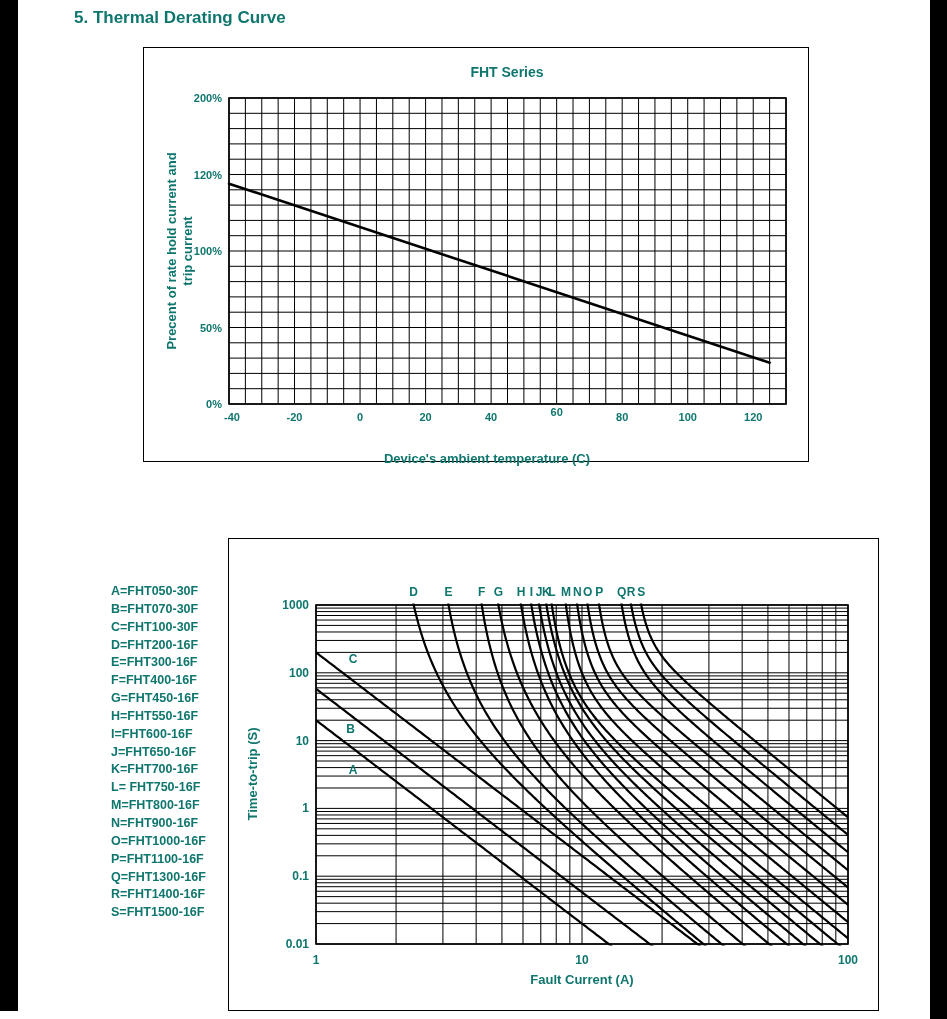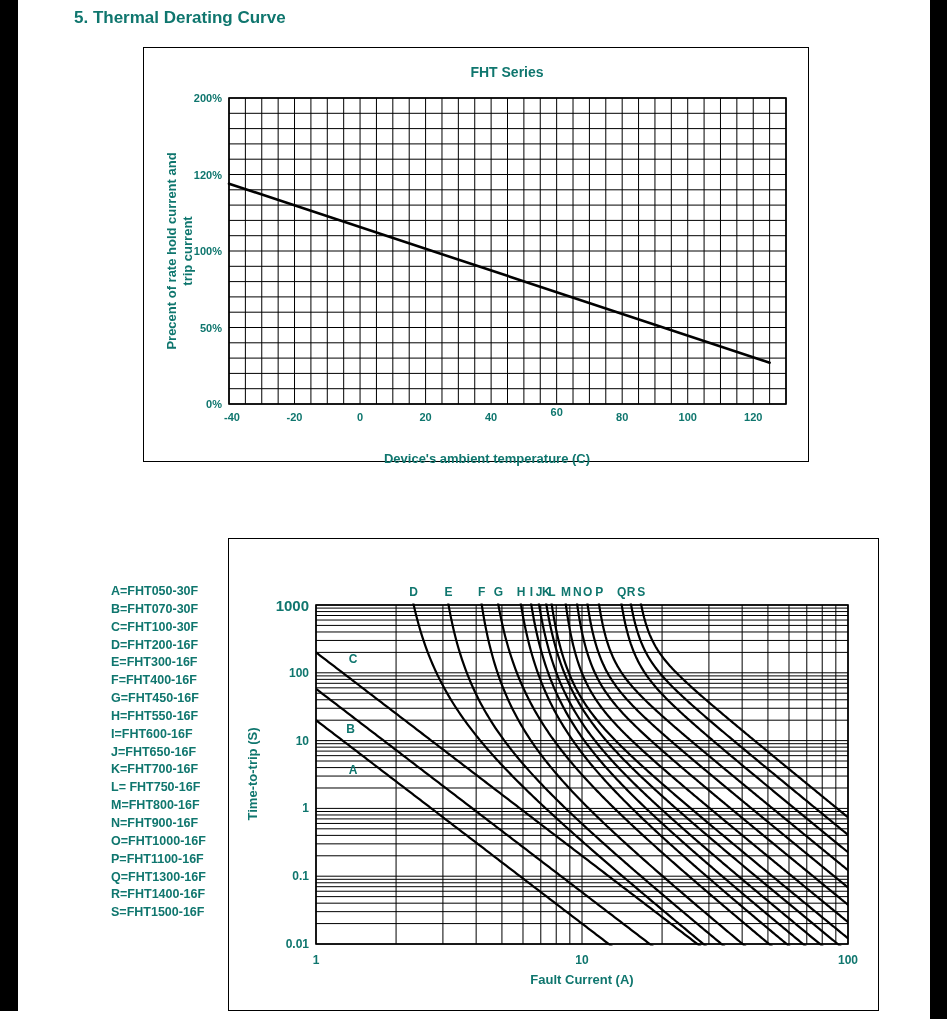--- a/index.html
+++ b/index.html
@@ -228,21 +228,21 @@
           <path d="M390.22 -137.40L391.10 -121.28L391.98 -71.23L392.86 -41.76L393.74 -20.79L394.62 -4.53L395.50 8.72L396.38 19.87L397.26 29.46L398.14 37.85L399.02 45.28L399.90 51.92L400.78 57.89L401.66 63.31L402.54 68.25L403.42 72.76L404.30 76.92L405.18 80.75L406.06 84.29L406.94 87.58L407.82 90.65L408.70 93.51L409.58 96.19L410.46 98.71L411.34 101.08L412.22 103.32L413.10 105.44L413.98 107.45L414.86 109.36L415.74 111.19L416.62 112.93L417.50 114.59L418.38 116.19L419.26 117.73L420.14 119.20L421.02 120.63L421.90 122.01L422.78 123.35L423.66 124.64L424.54 125.90L425.42 127.13L426.30 128.32L427.18 129.49L428.06 130.63L428.94 131.74L429.82 132.83L430.70 133.90L431.58 134.95L432.46 135.98L433.34 137.00L434.22 138.00L435.10 138.98L435.98 139.95L436.86 140.91L437.74 141.85L438.62 142.79L439.50 143.71L440.38 144.62L441.26 145.53L442.13 146.42L443.01 147.31L443.89 148.19L444.77 149.06L445.65 149.93L446.53 150.79L447.41 151.64L448.29 152.49L449.17 153.33L450.05 154.17L450.93 155.00L451.81 155.82L452.69 156.65L453.57 157.47L454.45 158.28L455.33 159.09L456.21 159.90L457.09 160.70L457.97 161.50L458.85 162.30L459.73 163.10L460.61 163.89L461.49 164.68L462.37 165.47L463.25 166.25L464.13 167.04L465.01 167.82L465.89 168.59L466.77 169.37L467.65 170.14L468.53 170.92L469.41 171.69L470.29 172.46L471.17 173.22L472.05 173.99L472.93 174.76L473.81 175.52L474.69 176.28L475.57 177.04L476.45 177.80L477.33 178.56L478.21 179.32L479.09 180.07L479.97 180.83L480.85 181.58L481.73 182.33L482.61 183.08L483.49 183.83L484.37 184.58L485.25 185.33L486.13 186.08L487.01 186.83L487.89 187.58L488.77 188.32L489.65 189.07L490.53 189.81L491.41 190.56L492.29 191.30L493.17 192.04L494.05 192.78L494.93 193.52L495.81 194.27L496.69 195.01L497.57 195.75L498.45 196.48L499.33 197.22L500.21 197.96L501.09 198.70L501.97 199.44L502.85 200.17L503.73 200.91L504.61 201.65L505.49 202.38L506.37 203.12L507.25 203.85L508.13 204.59L509.01 205.32L509.89 206.05L510.77 206.79L511.65 207.52L512.53 208.25L513.41 208.99L514.29 209.72L515.17 210.45L516.05 211.18L516.93 211.91L517.81 212.64L518.69 213.37L519.57 214.10L520.45 214.83L521.33 215.56L522.21 216.29L523.09 217.02L523.97 217.75L524.85 218.48L525.73 219.21L526.61 219.94L527.49 220.67L528.37 221.40L529.25 222.12L530.13 222.85L531.01 223.58L531.89 224.31L532.77 225.03L533.65 225.76L534.53 226.49L535.41 227.21L536.29 227.94L537.17 228.67L538.05 229.39L538.93 230.12L539.81 230.85L540.69 231.57L541.57 232.30L542.45 233.02L543.33 233.75L544.21 234.47L545.09 235.20L545.97 235.92L546.85 236.65L547.73 237.37L548.61 238.10L549.49 238.82L550.37 239.55L551.25 240.27L552.13 241.00L553.01 241.72L553.89 242.45L554.77 243.17L555.65 243.89L556.53 244.62L557.41 245.34L558.29 246.06L559.17 246.79L560.04 247.51L560.92 248.23L561.80 248.96L562.68 249.68L563.56 250.40L564.44 251.13L565.32 251.85L566.20 252.57L567.08 253.29L567.96 254.02L568.84 254.74L569.72 255.46L570.60 256.18L571.48 256.91L572.36 257.63L573.24 258.35L574.12 259.07L575.00 259.80L575.88 260.52L576.76 261.24L577.64 261.96L578.52 262.68L579.40 263.41L580.28 264.13L581.16 264.85L582.04 265.57L582.92 266.29L583.80 267.01L584.68 267.73L585.56 268.46L586.44 269.18L587.32 269.90L588.20 270.62L589.08 271.34L589.96 272.06L590.84 272.78L591.72 273.50L592.60 274.23L593.48 274.95L594.36 275.67L595.24 276.39L596.12 277.11L597.00 277.83L597.88 278.55L598.76 279.27L599.64 279.99L600.52 280.71L601.40 281.43L602.28 282.15L603.16 282.87L604.04 283.59L604.92 284.32L605.80 285.04L606.68 285.76L607.56 286.48L608.44 287.20L609.32 287.92L610.20 288.64L611.08 289.36L611.96 290.08L612.84 290.80L613.72 291.52L614.60 292.24L615.48 292.96L616.36 293.68L617.24 294.40L618.12 295.12L619.00 295.84" fill="none" stroke="#000000" stroke-width="2.2" stroke-linejoin="round" stroke-linecap="round"></path>
           <path d="M399.85 -137.40L400.69 -125.24L401.54 -75.24L402.38 -45.80L403.22 -24.89L404.07 -8.70L404.91 4.47L405.75 15.53L406.59 25.01L407.44 33.28L408.28 40.58L409.12 47.07L409.97 52.89L410.81 58.15L411.65 62.92L412.49 67.26L413.34 71.24L414.18 74.89L415.02 78.26L415.87 81.37L416.71 84.26L417.55 86.95L418.40 89.46L419.24 91.81L420.08 94.02L420.92 96.10L421.77 98.06L422.61 99.92L423.45 101.68L424.30 103.36L425.14 104.97L425.98 106.50L426.82 107.97L427.67 109.38L428.51 110.74L429.35 112.05L430.20 113.32L431.04 114.55L431.88 115.74L432.72 116.90L433.57 118.03L434.41 119.13L435.25 120.20L436.10 121.25L436.94 122.28L437.78 123.29L438.62 124.28L439.47 125.25L440.31 126.21L441.15 127.15L442.00 128.07L442.84 128.99L443.68 129.89L444.52 130.78L445.37 131.66L446.21 132.53L447.05 133.39L447.90 134.24L448.74 135.09L449.58 135.92L450.42 136.75L451.27 137.58L452.11 138.39L452.95 139.20L453.80 140.01L454.64 140.81L455.48 141.60L456.32 142.40L457.17 143.18L458.01 143.96L458.85 144.74L459.70 145.52L460.54 146.29L461.38 147.06L462.22 147.82L463.07 148.58L463.91 149.34L464.75 150.10L465.60 150.85L466.44 151.61L467.28 152.36L468.12 153.10L468.97 153.85L469.81 154.59L470.65 155.33L471.50 156.07L472.34 156.81L473.18 157.54L474.03 158.28L474.87 159.01L475.71 159.74L476.55 160.47L477.40 161.20L478.24 161.93L479.08 162.65L479.93 163.38L480.77 164.10L481.61 164.82L482.45 165.55L483.30 166.27L484.14 166.99L484.98 167.70L485.83 168.42L486.67 169.14L487.51 169.85L488.35 170.57L489.20 171.28L490.04 172.00L490.88 172.71L491.73 173.42L492.57 174.14L493.41 174.85L494.25 175.56L495.10 176.27L495.94 176.98L496.78 177.69L497.63 178.39L498.47 179.10L499.31 179.81L500.15 180.52L501.00 181.22L501.84 181.93L502.68 182.63L503.53 183.34L504.37 184.04L505.21 184.75L506.05 185.45L506.90 186.15L507.74 186.86L508.58 187.56L509.43 188.26L510.27 188.96L511.11 189.67L511.95 190.37L512.80 191.07L513.64 191.77L514.48 192.47L515.33 193.17L516.17 193.87L517.01 194.57L517.85 195.27L518.70 195.97L519.54 196.67L520.38 197.37L521.23 198.06L522.07 198.76L522.91 199.46L523.75 200.16L524.60 200.86L525.44 201.55L526.28 202.25L527.13 202.95L527.97 203.64L528.81 204.34L529.65 205.04L530.50 205.73L531.34 206.43L532.18 207.13L533.03 207.82L533.87 208.52L534.71 209.21L535.56 209.91L536.40 210.60L537.24 211.30L538.08 211.99L538.93 212.69L539.77 213.38L540.61 214.08L541.46 214.77L542.30 215.47L543.14 216.16L543.98 216.86L544.83 217.55L545.67 218.24L546.51 218.94L547.36 219.63L548.20 220.32L549.04 221.02L549.88 221.71L550.73 222.41L551.57 223.10L552.41 223.79L553.26 224.48L554.10 225.18L554.94 225.87L555.78 226.56L556.63 227.26L557.47 227.95L558.31 228.64L559.16 229.33L560.00 230.03L560.84 230.72L561.68 231.41L562.53 232.10L563.37 232.79L564.21 233.49L565.06 234.18L565.90 234.87L566.74 235.56L567.58 236.25L568.43 236.94L569.27 237.64L570.11 238.33L570.96 239.02L571.80 239.71L572.64 240.40L573.48 241.09L574.33 241.78L575.17 242.48L576.01 243.17L576.86 243.86L577.70 244.55L578.54 245.24L579.38 245.93L580.23 246.62L581.07 247.31L581.91 248.00L582.76 248.69L583.60 249.38L584.44 250.07L585.28 250.77L586.13 251.46L586.97 252.15L587.81 252.84L588.66 253.53L589.50 254.22L590.34 254.91L591.19 255.60L592.03 256.29L592.87 256.98L593.71 257.67L594.56 258.36L595.40 259.05L596.24 259.74L597.09 260.43L597.93 261.12L598.77 261.81L599.61 262.50L600.46 263.19L601.30 263.88L602.14 264.57L602.99 265.26L603.83 265.95L604.67 266.64L605.51 267.33L606.36 268.02L607.20 268.71L608.04 269.40L608.89 270.09L609.73 270.78L610.57 271.47L611.41 272.15L612.26 272.84L613.10 273.53L613.94 274.22L614.79 274.91L615.63 275.60L616.47 276.29L617.31 276.98L618.16 277.67L619.00 278.36" fill="none" stroke="#000000" stroke-width="2.2" stroke-linejoin="round" stroke-linecap="round"></path>
         </g>
         <rect x="87" y="66" width="532" height="339" fill="none" stroke="#000000" stroke-width="1.6"></rect>
       </svg>
     <div class="y-axis-title" style="left:24px;top:235px;">Time-to-trip (S)</div>
     <div class="x-axis-title" style="left:353px;top:433px;">Fault Current (A)</div>
   <div class="tick-x" style="left:87px;top:414px;font-size:12px;">1</div>
       <div class="tick-x" style="left:353px;top:414px;font-size:12px;">10</div>
       <div class="tick-x" style="left:619px;top:414px;font-size:12px;">100</div>
-      <div class="tick-y" style="left:80px;top:66px;font-size:15px;">1000</div>
+      <div class="tick-y" style="left:80px;top:66px;font-size:12px;">1000</div>
       <div class="tick-y" style="left:80px;top:133.8px;font-size:12px;">100</div>
       <div class="tick-y" style="left:80px;top:201.6px;font-size:12px;">10</div>
       <div class="tick-y" style="left:80px;top:269.4px;font-size:12px;">1</div>
       <div class="tick-y" style="left:80px;top:337.2px;font-size:12px;">0.1</div>
       <div class="tick-y" style="left:80px;top:405px;font-size:12px;">0.01</div>
       <div class="curve-letter-in" style="left:124.2078369827289px;top:230.87592310825772px;">A</div>
       <div class="curve-letter-in" style="left:121.66878241967163px;top:189.6610126360248px;">B</div>
       <div class="curve-letter-in" style="left:124.2078369827289px;top:119.9606651759283px;">C</div>
       <div class="curve-letter-top" style="left:184.71667499292107px;top:46px;">D</div>
       <div class="curve-letter-top" style="left:219.55060730803373px;top:46px;">E</div>

